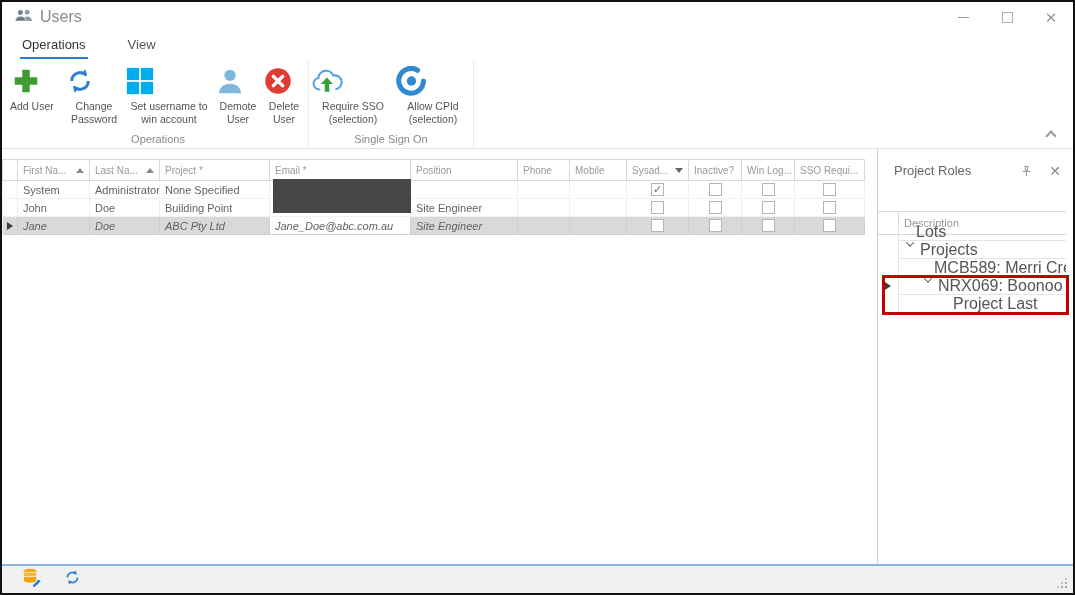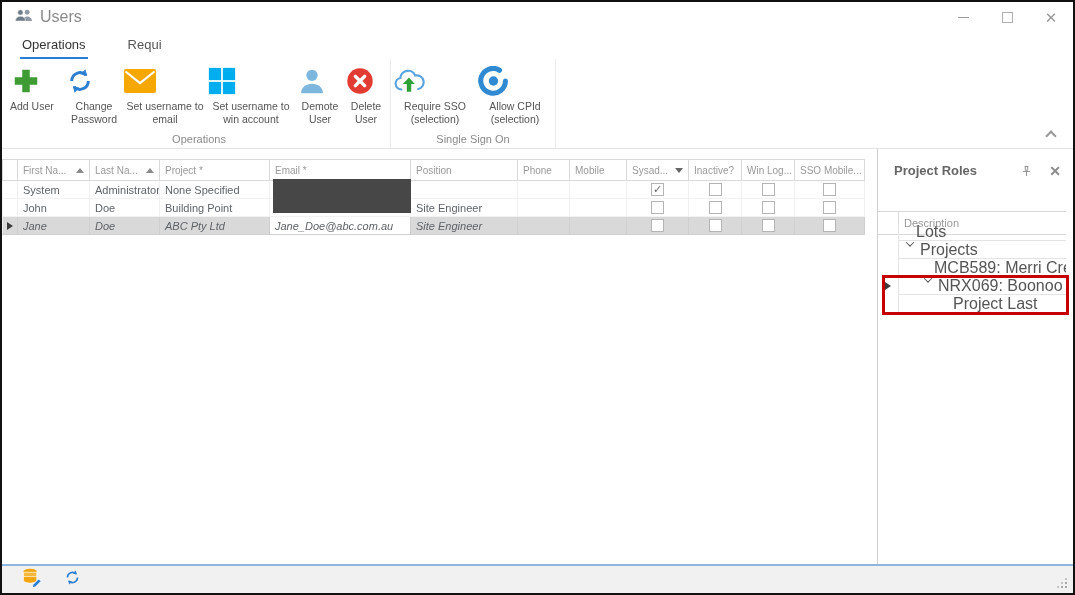--- a/index.html
+++ b/index.html
@@ -61,21 +61,21 @@
   .drow.selected .cell.white-cell { background:#fff; }
   .row-arrow { width:0; height:0; border-top:4px solid transparent; border-bottom:4px solid transparent; border-left:6px solid #3c3c3c; }
   .checkbox { width:13px; height:13px; border:1px solid #b5b5b5; background:#fff; margin:0 auto;
     display:flex; align-items:center; justify-content:center; }
   .cell.chk { padding-left:0; }
   .checkbox.checked::after { content:"\2713"; font-size:11px; color:#666; line-height:1; }
   .redaction { position:absolute; left:271px; top:30px; width:138px; height:34px; background:#474747; z-index:5; }
 
   
   .panel { width:196px; border-left:1px solid #d0d0d0; position:relative; background:#fff; }
-  .panel-header { display:flex; align-items:center; padding:14px 12px 0 16px;font-weight:bold; }
+  .panel-header { display:flex; align-items:center; padding:14px 12px 0 16px; }
   .panel-title { font-size:13px; color:#666; }
   .panel-icons { margin-left:auto; display:flex; align-items:center; gap:17px; }
   .pin-icon svg { display:block; }
   .panel-close { font-size:14px; color:#8a8a8a; line-height:1; }
   .tree-hdr { position:absolute; top:62px; left:0; right:7px; height:24px; display:flex;
     border-top:1px solid #d9d9d9; border-bottom:1px solid #d9d9d9; }
   .tree-hdr .ind { width:21px; border-right:1px solid #d9d9d9; }
   .tree-hdr .lbl { flex:1; display:flex; align-items:center; padding-left:5px; font-size:11px; color:#999; }
   .tree { position:absolute; top:74px; left:0; right:7px; }
   .tree-row { display:flex; height:18px; }
@@ -121,21 +121,21 @@
           <span class="max-glyph"></span>
         </div>
       <div class="win-btn">
           <span class="close-glyph">✕</span>
         </div>
     </div>
   </div>
 
   <div class="tabrow">
     <div class="tab active">Operations</div>
-    <div class="tab">Requi</div>
+    <div class="tab">View</div>
   </div>
 
   <div class="ribbon">
     <div class="rgroup">
       <div class="rgroup-buttons">
         <div class="rbtn g1-b1">
           <span class="icon32">
             <svg width="30" height="30" viewBox="0 0 32 32">
                 <path d="M12 4h8v8h8v8h-8v8h-8v-8H4v-8h8z" fill="#3f9c35"></path>
               </svg>
@@ -146,29 +146,20 @@
           <span class="icon32">
             <svg width="28" height="28" viewBox="0 0 32 32">
               <path d="M25.5 16a9.5 9.5 0 0 1-16.4 6.5" stroke="#2f7fd0" stroke-width="3.4" fill="none"></path>
               <path d="M6.5 16A9.5 9.5 0 0 1 22.9 9.5" stroke="#2f7fd0" stroke-width="3.4" fill="none"></path>
               <path d="M22.2 2.6l2 7.6-7.6-1.9z" fill="#2f7fd0"></path>
               <path d="M9.8 29.4l-2-7.6 7.6 1.9z" fill="#2f7fd0"></path>
             </svg>
           </span>
           <span class="lbl">Change Password</span>
         </div>
-        <div class="rbtn g1-b3">
-          <span class="icon32">
-            <svg width="32" height="24" viewBox="0 0 32 24">
-                <rect width="32" height="24" rx="2" fill="#f7a800"></rect>
-                <path d="M1.5 2.5L16 14 30.5 2.5" stroke="#fff" stroke-width="2.2" fill="none"></path>
-              </svg>
-          </span>
-          <span class="lbl">Set username to email</span>
-        </div>
         <div class="rbtn g1-b4">
           <span class="icon32">
             <svg width="28" height="28" viewBox="0 0 32 32" fill="#00adef">
               <rect x="1" y="1" width="14" height="14"></rect>
                 <rect x="17" y="1" width="14" height="14"></rect>
               <rect x="1" y="17" width="14" height="14"></rect>
                 <rect x="17" y="17" width="14" height="14"></rect>
             </svg>
           </span>
           <span class="lbl">Set username to win account</span>
@@ -254,21 +245,21 @@
               <span>Sysad...</span>
               <span class="filter-down"></span>
             </div>
           <div class="cell">
               <span>Inactive?</span>
             </div>
           <div class="cell">
               <span>Win Log...</span>
             </div>
           <div class="cell">
-              <span>SSO Mobile...</span>
+              <span>SSO Requi...</span>
             </div>
         </div>
 
         <div class="grid-row drow">
           <div class="cell"></div>
           <div class="cell">System</div>
           <div class="cell">Administrator</div>
           <div class="cell">None Specified</div>
           <div class="cell"></div>
           <div class="cell"></div>

